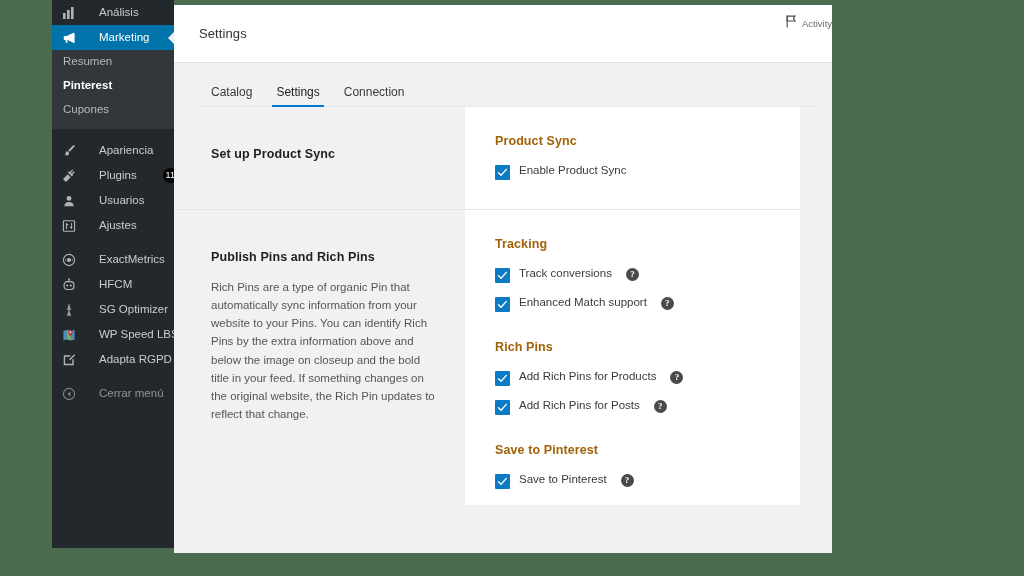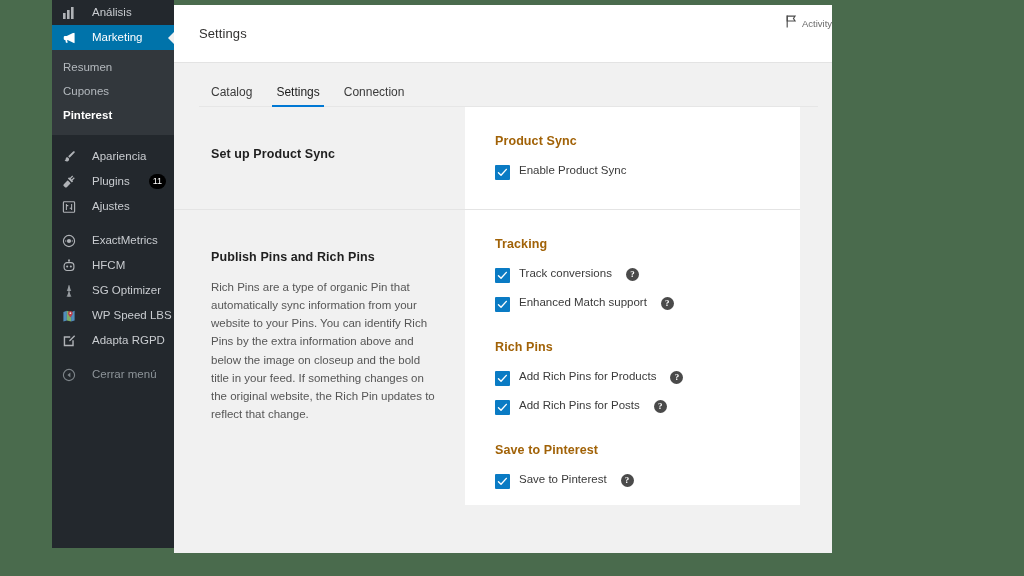--- a/index.html
+++ b/index.html
@@ -26,21 +26,21 @@
     background: #23282d;
     color: #eee;
     font-size: 11.5px;
     overflow: hidden;
     z-index: 3;
   }
 
   .menu-item {
     display: flex;
     align-items: center;
-    gap: 16px;
+    gap: 23px;
     height: 25px;
     padding: 0 8px 0 9px;
     color: #c9ccd0;
     position: relative;
     white-space: nowrap;
   }
   .menu-item .mi-label { font-size: 11.5px; line-height: 1; }
   .menu-item.current {
     background: #0073aa;
     color: #fff;
@@ -75,21 +75,21 @@
     background: #000000;
     color: #fff;
     font-size: 9px;
     line-height: 1;
     margin-left: 3px;
   }
 
   
   .submenu {
     background: #32373c;
-    padding: 6px 0 8px 0;
+    padding: 0 0 8px 0;
   }
   .submenu-item {
     padding: 3px 8px 3px 11px;
     font-size: 11.5px;
     color: #b4b9be;
     line-height: 1.55;
     white-space: nowrap;
   }
   .submenu-item.active { color: #ffffff; font-weight: bold; }
 
@@ -275,22 +275,22 @@
       <span class="mi-icon">
         <svg width="14" height="14" viewBox="0 0 16 16">
             <path d="M12.5 2.2 5.4 5.6H3.3A1.3 1.3 0 0 0 2 6.9v2.2a1.3 1.3 0 0 0 1.3 1.3h.5l.7 3h2l-.6-3h.5l7.1 3.4c.4.2.9-.1.9-.6V2.8c0-.5-.5-.8-.9-.6z" fill="#ffffff"></path>
           </svg>
       </span>
       <span class="mi-label">Marketing</span>
     </div>
 
     <div class="submenu">
       <div class="submenu-item">Resumen</div>
+      <div class="submenu-item active">Pinterest</div>
       <div class="submenu-item">Cupones</div>
-      <div class="submenu-item active">Pinterest</div>
     </div>
 
     <div class="menu-sep"></div>
 
     <div class="menu-item">
       <span class="mi-icon">
         <svg width="14" height="14" viewBox="0 0 16 16">
             <path d="M14.3 1.6c-.4-.4-1-.3-1.6.2L7.1 7.2l1.6 1.6 5.5-5.6c.5-.6.6-1.2.1-1.6zM5.9 8.4c-.9 0-1.6.7-1.6 1.6 0 .7-.4 1.4-1.3 1.9 1 .8 2 1.1 2.9 1.1 1.3 0 2.2-.9 2.2-2.1 0-1.4-1-2.5-2.2-2.5z" fill="#c9ccd0"></path>
           </svg>
       </span>
@@ -300,20 +300,29 @@
     <div class="menu-item">
       <span class="mi-icon">
         <svg width="14" height="14" viewBox="0 0 16 16">
             <path d="M13.6 2.6 11 5.2l-.9-.9 2.6-2.6-1-1-2.7 2.6-.9-.8-1.4 1.4 4.6 4.6 1.4-1.4-.8-.9 2.6-2.6-.9-1zM6.5 6.1 2.1 10.5c-.6.6-.7 1.5-.1 2.1l1.4 1.4c.6.6 1.5.5 2.1-.1l4.4-4.4-3.4-3.4z" fill="#c9ccd0"></path>
           </svg>
       </span>
       <span class="mi-label">Plugins</span>
       <span class="badge">11</span>
     </div>
 
+    <div class="menu-item">
+      <span class="mi-icon">
+        <svg width="14" height="14" viewBox="0 0 16 16">
+            <circle cx="8" cy="5" r="2.8" fill="#c9ccd0"></circle>
+            <path d="M2.6 14c0-3 2.4-4.8 5.4-4.8S13.4 11 13.4 14H2.6z" fill="#c9ccd0"></path>
+          </svg>
+      </span>
+      <span class="mi-label">Usuarios</span>
+    </div>
 
     <div class="menu-item">
       <span class="mi-icon">
         <svg width="14" height="14" viewBox="0 0 16 16">
             <rect x="1.6" y="2" width="12.8" height="12" rx="1" fill="none" stroke="#c9ccd0" stroke-width="1.3"></rect>
             <path d="M5 4.6v6.8M5 6.4h2.2M11 4.6v6.8M11 9.4H8.8" stroke="#c9ccd0" stroke-width="1.2" fill="none"></path>
           </svg>
       </span>
       <span class="mi-label">Ajustes</span>
     </div>

